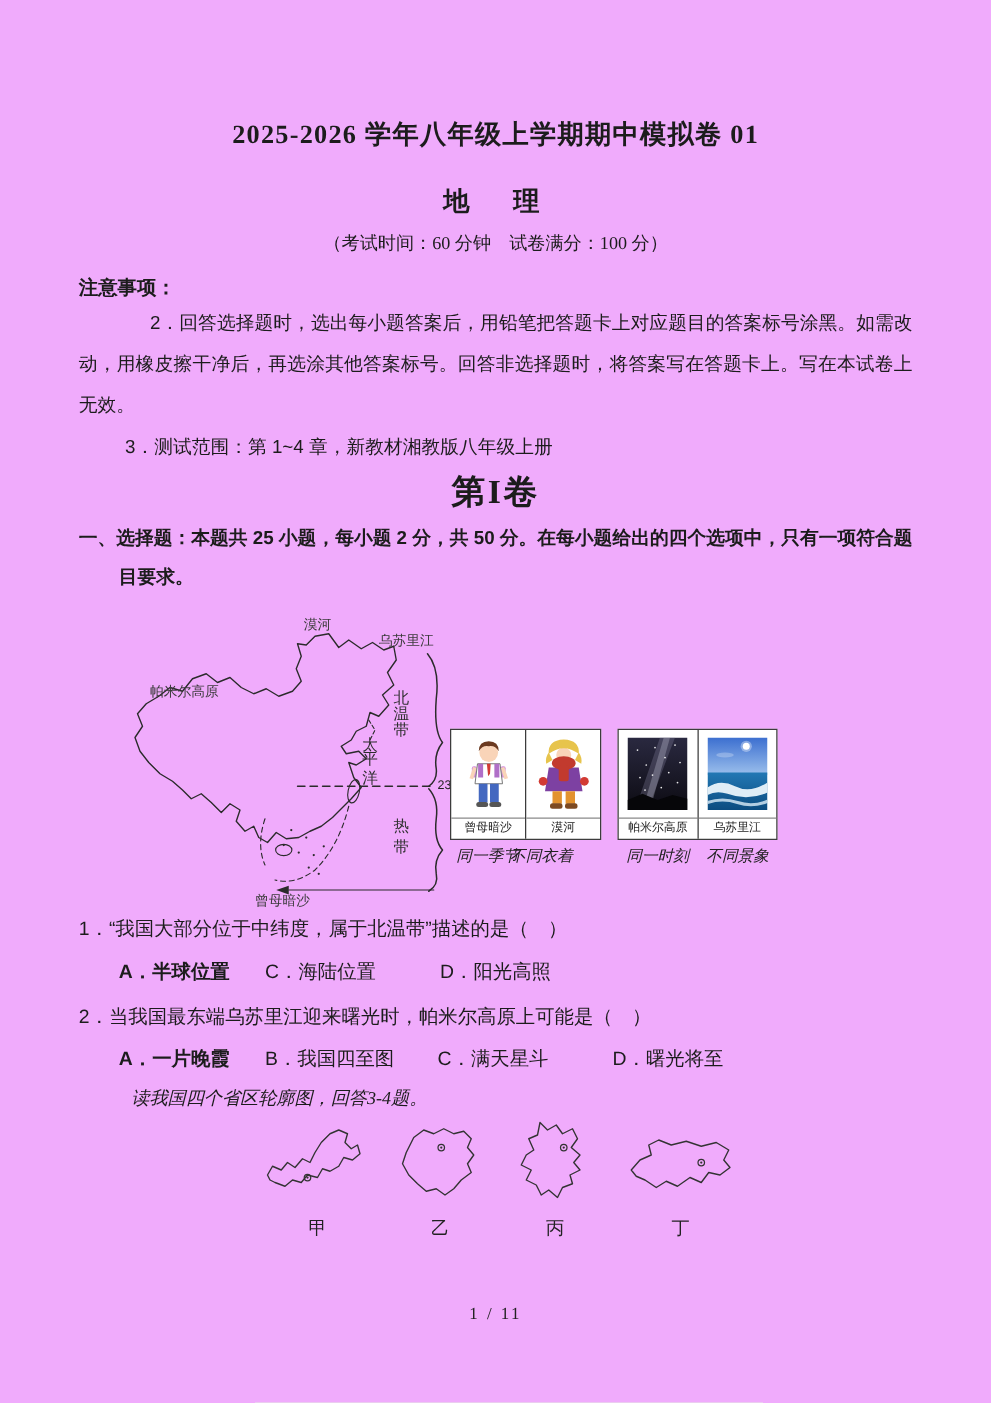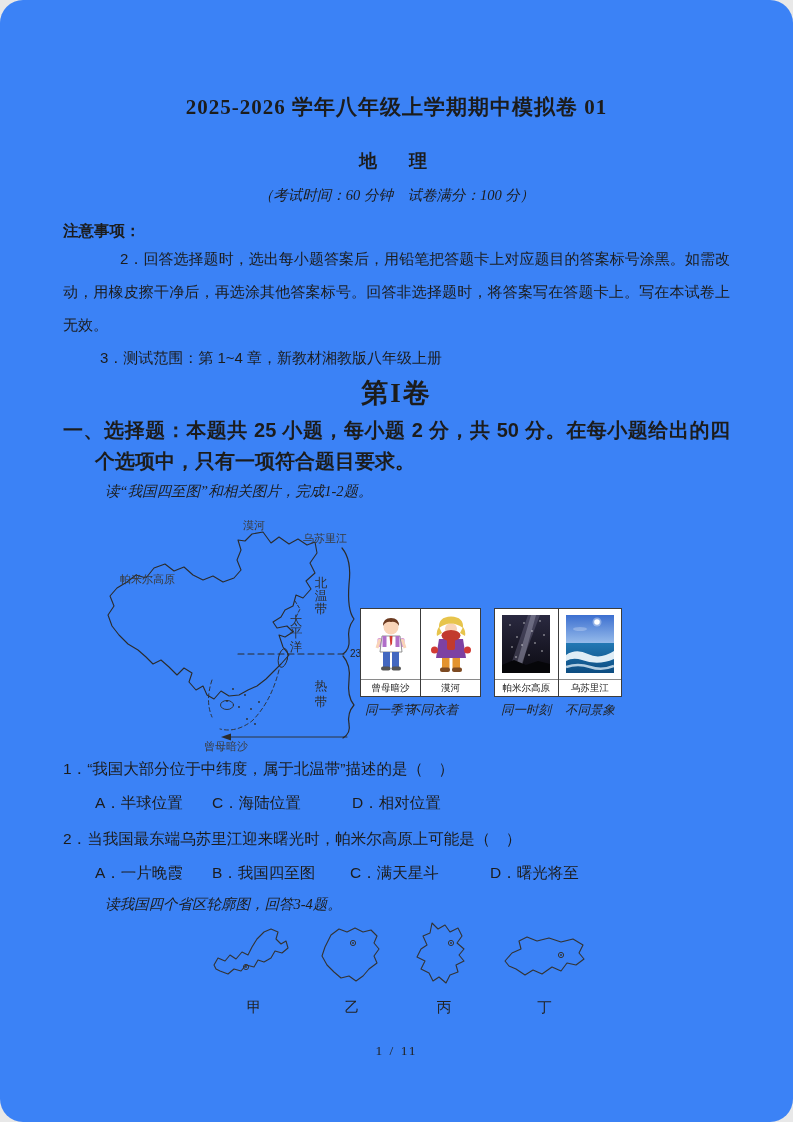--- a/index.html
+++ b/index.html
@@ -1,58 +1,57 @@
 <!DOCTYPE html>
 <html><head>
 <meta charset="utf-8">
 <style>
   html,body{margin:0;padding:0;background:#e8e8e8;}
   .page{
     position:relative;
     width:793px;height:1122px;
     margin:0 auto;
-    background:#3b82f6;
+    background:#f0abfc;
     box-sizing:border-box;
     padding:0 63px;
     overflow:hidden;
     color:#1c1c1c;
     font-family:"Liberation Sans", sans-serif;
-    border-radius:23px;
   }
   
   .title{
     margin:92px 0 0;
     text-align:center;
     font-family:"Liberation Serif", serif;
     font-weight:700;font-size:21px;line-height:30px;letter-spacing:1px;
   }
   .subject{
     margin-top:22px;text-align:center;
     font-family:"Liberation Serif", serif;
-    font-weight:700;font-size:18px;line-height:34px;letter-spacing:7px;
+    font-weight:700;font-size:21px;line-height:34px;letter-spacing:7px;
   }
   .examinfo{
     margin-top:7px;text-align:center;
-    font-family:"Liberation Serif", serif;font-style:italic;
+    font-family:"Liberation Serif", serif;
     font-size:14.5px;line-height:20px;
   }
   
   .notice-head{margin-top:15px;font-weight:700;font-size:15.5px;line-height:22px;}
   .notice p{margin:0;font-size:15px;line-height:33px;text-align:justify;}
   .n1{text-indent:29px;}
   .n2{text-indent:57px;}
   .n3{text-indent:37px;}
   
   .part-title{
     margin-top:0;text-align:center;
     font-family:"Liberation Serif", serif;font-weight:700;
     font-size:27px;line-height:38px;letter-spacing:2px;
   }
   .section-head{
-    margin:3px 0 0;font-weight:700;font-size:20px;line-height:31px;
+    margin:3px 0 0;font-weight:700;font-size:15px;line-height:31px;
     padding-left:32px;text-indent:-32px;text-align:justify;
   }
   .intro{
     margin:4px 0 0 42px;
     font-family:"Liberation Serif", serif;font-style:italic;
     font-size:14.5px;line-height:21px;
   }
   
   .figure-area{position:relative;height:232px;margin-top:16px;}
   .map-wrap{position:absolute;left:37px;top:0;width:290px;height:240px;}
@@ -80,21 +79,21 @@
   }
   .figcaption{
     position:absolute;top:184px;transform:translateX(-50%);
     font-family:Liberation Mono, monospace;font-style:italic;
     font-size:12.5px;color:#222;white-space:nowrap;
   }
   
   .qblock{margin-top:2px;}
   .qline{margin:0;font-size:15.5px;line-height:34px;}
   .opts{display:flex;margin-left:32px;font-size:15.5px;line-height:34px;}
-  .opt0{width:117px;}
+  .opt0{width:117px;font-weight:bold;}
   .opt1{width:138px;}
   .opt2{width:140px;}
   .opt3{flex:1;}
   
   .provinces{display:flex;align-items:flex-end;margin:4px 0 0 145px;gap:13px;}
   .prov{display:flex;flex-direction:column;align-items:center;}
   .prov-label{margin-top:7px;font-size:14.5px;color:#222;}
   
   .footer{
     position:absolute;top:1043px;left:50%;transform:translateX(-50%);
@@ -113,21 +112,20 @@
   <div class="examinfo">（考试时间：60 分钟　试卷满分：100 分）</div>
 
   <div class="notice">
     <div class="notice-head">注意事项：</div>
     <p class="n2">2．回答选择题时，选出每小题答案后，用铅笔把答题卡上对应题目的答案标号涂黑。如需改动，用橡皮擦干净后，再选涂其他答案标号。回答非选择题时，将答案写在答题卡上。写在本试卷上无效。</p>
     <p class="n3">3．测试范围：第 1~4 章，新教材湘教版八年级上册</p>
   </div>
 
   <div class="part-title">第I卷</div>
   <p class="section-head">一、选择题：本题共 25 小题，每小题 2 分，共 50 分。在每小题给出的四个选项中，只有一项符合题目要求。</p>
-  <p class="intro">读“我国四至图”和相关图片，完成1-2题。</p>
 
   <div class="figure-area">
 
     <div class="map-wrap">
       <svg width="290" height="240" viewBox="0 0 290 240">
         <g fill="none" stroke="#2b2b2b" stroke-width="1.1" stroke-linejoin="round" stroke-linecap="round">
 
           <path d="M152,16 L163,14 L171,25 L179,19 L189,26 L198,21 L207,27 L215,24
             L217,35 L210,45 L215,55 L206,63 L211,71 L203,80 L196,77 L193,88 L185,92 L181,99
             L173,104 L177,110 L187,108 L193,114 L185,119 L179,117 L183,129 L189,137 L181,146
@@ -283,21 +281,21 @@
     <div class="figcaption" style="left:527px;">不同景象</div>
   </div>
 
   <div class="qblock">
     <p class="qline">
       <span>1．</span><span>“我国大部分位于中纬度，属于北温带”描述的是（　）</span>
     </p>
     <div class="opts">
       <span class="opt0"><span>A．</span><span>半球位置</span></span>
       <span class="opt2"><span>C．</span><span>海陆位置</span></span>
-      <span class="opt3"><span>D．</span><span>相对位置</span></span>
+      <span class="opt3"><span>D．</span><span>阳光高照</span></span>
     </div>
   </div>
 
   <div class="qblock">
     <p class="qline">
       <span>2．</span><span>当我国最东端乌苏里江迎来曙光时，帕米尔高原上可能是（　）</span>
     </p>
     <div class="opts">
       <span class="opt0"><span>A．</span><span>一片晚霞</span></span>
       <span class="opt1"><span>B．</span><span>我国四至图</span></span>

